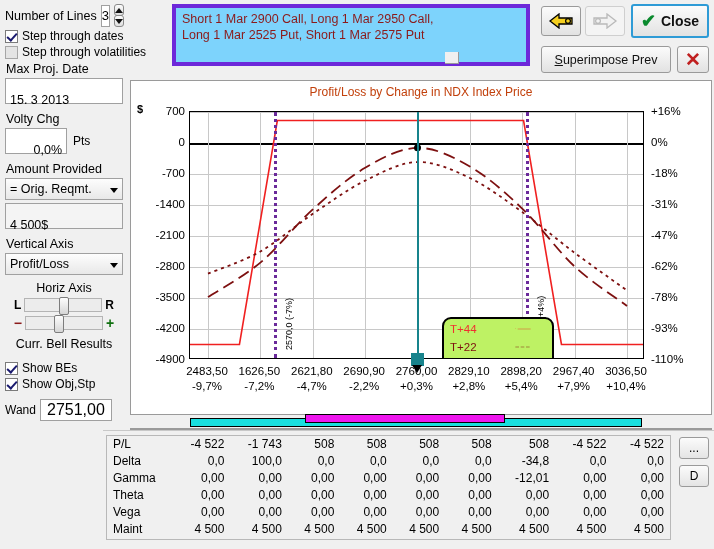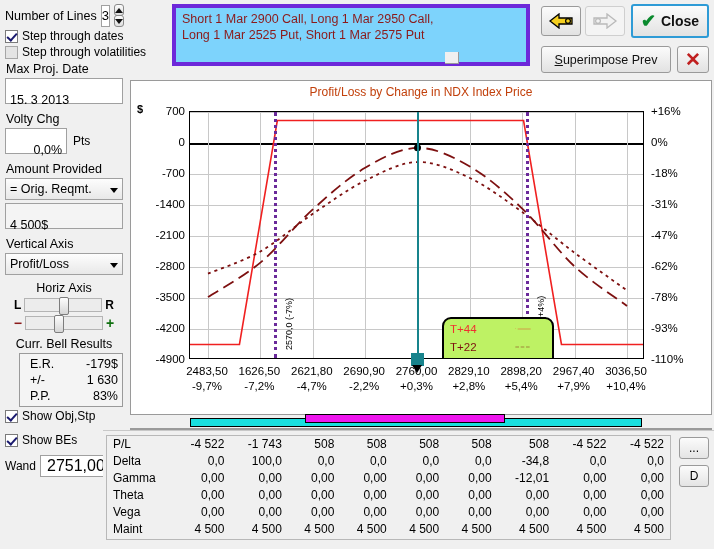--- a/index.html
+++ b/index.html
@@ -228,42 +228,28 @@
     </div>
     <div class="slider-row" style="margin-top:4px">
       <span class="minus">−</span>
       <div class="track">
         <div class="thumb" style="left:28px"></div>
       </div>
       <span class="plus">+</span>
     </div>
 
     <div class="bell-title">Curr. Bell Results</div>
-    <div class="bell-box">
-      <div class="bell-row">
-        <span class="k">E.R.</span>
-        <span class="v">-179$</span>
-      </div>
-      <div class="bell-row">
-        <span class="k">+/-</span>
-        <span class="v">1 630</span>
-      </div>
-      <div class="bell-row">
-        <span class="k">P.P.</span>
-        <span class="v">83%</span>
-      </div>
-    </div>
-
+
+    <div class="chk" style="margin-top:10px">
+      <span class="chkbox on"></span>
+      <span>Show BEs</span>
+    </div>
     <div class="chk">
       <span class="chkbox on"></span>
       <span>Show Obj,Stp</span>
-    </div>
-    <div class="chk" style="margin-top:10px">
-      <span class="chkbox on"></span>
-      <span>Show BEs</span>
     </div>
 
     <div class="wand-row">
       <span>Wand</span>
       <div class="wand-box">2751,00</div>
     </div>
   </div>
 
   <div class="legs-box">
     <div>Short 1 Mar 2900 Call, Long 1 Mar 2950 Call,</div>

